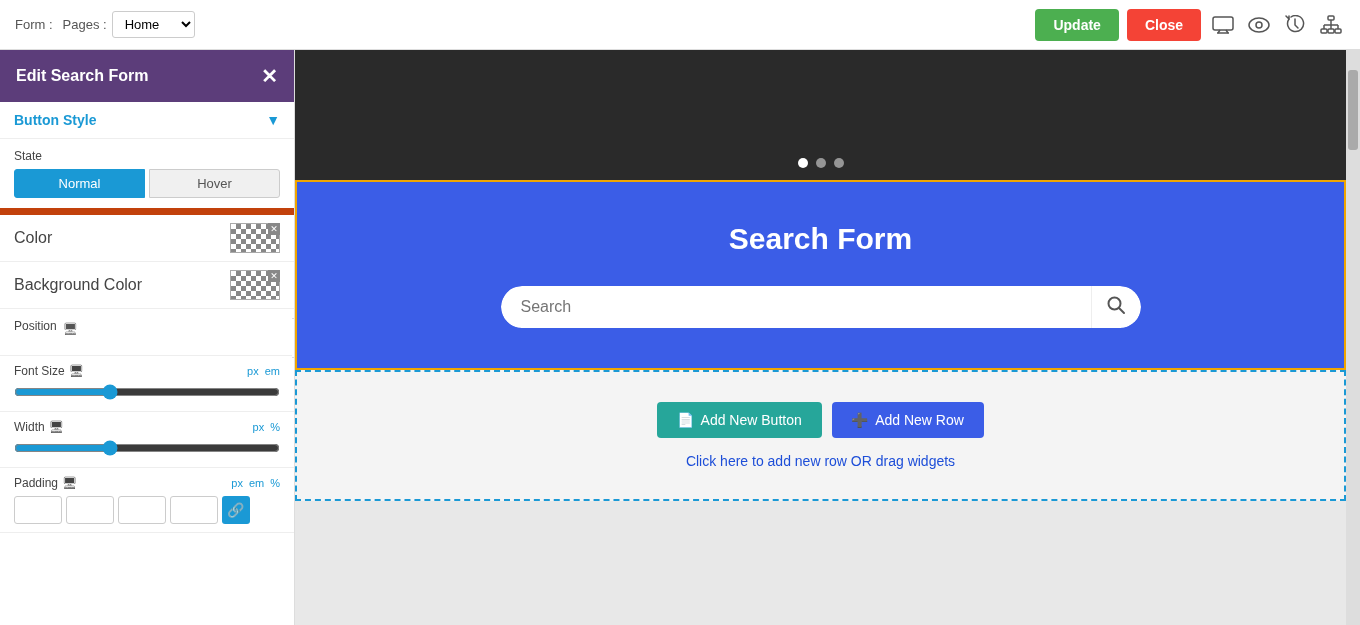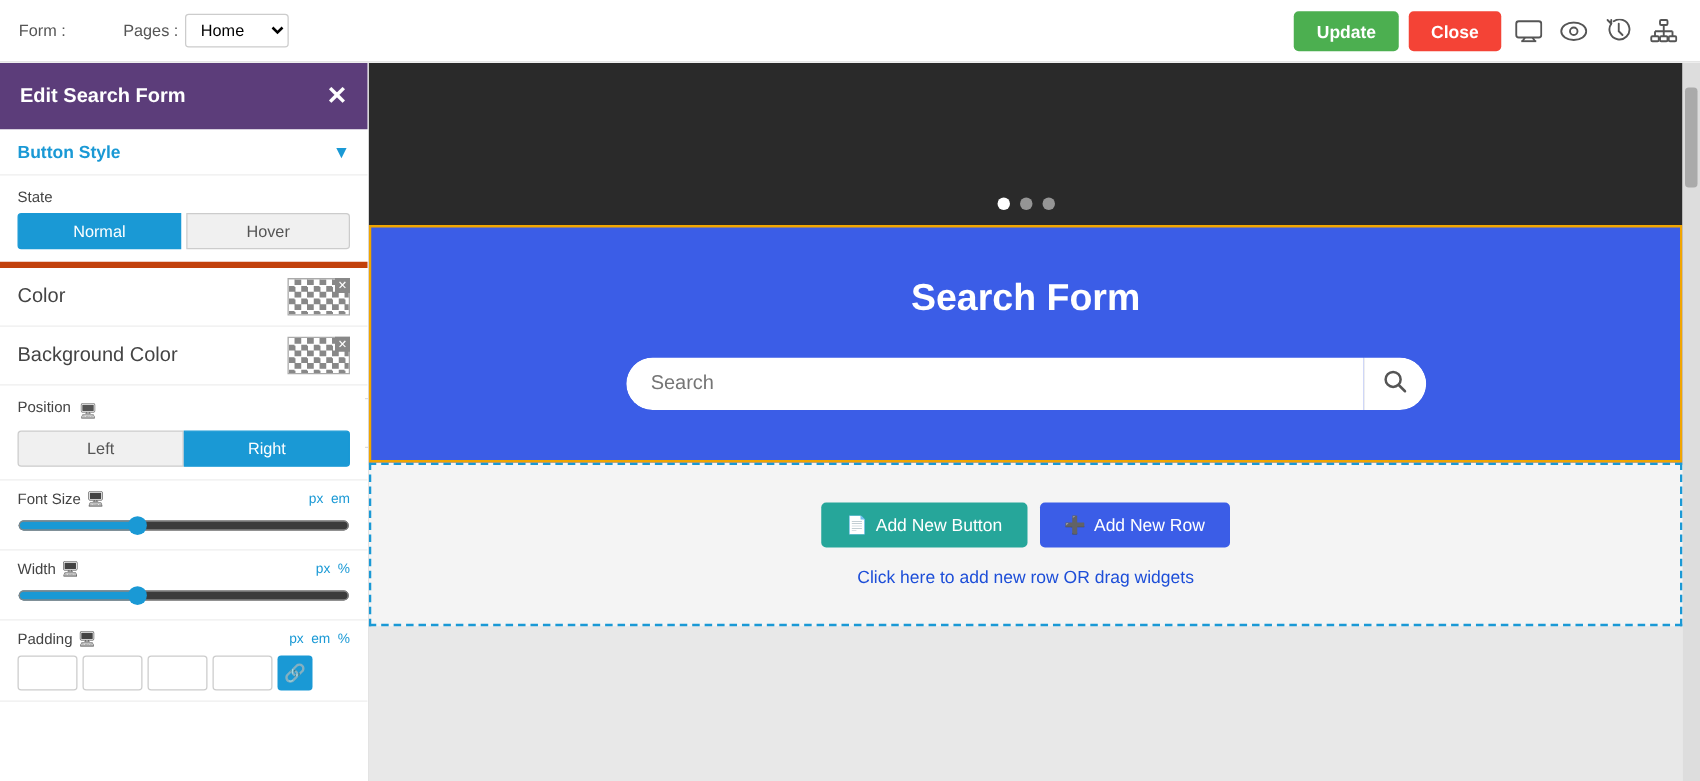--- a/index.html
+++ b/index.html
@@ -6,21 +6,21 @@
     body { font-family: Arial, sans-serif; font-size: 13px; background: #f0f0f0; overflow: hidden; width: 1360px; height: 625px; }
 
     
     .top-bar {
       display: flex; align-items: center; height: 50px;
       background: #fff; border-bottom: 1px solid #ddd;
       padding: 0 15px; gap: 15px; position: fixed; top: 0; left: 0; right: 0; z-index: 100;
     }
     .top-bar-left { display: flex; align-items: center; gap: 10px; }
     .top-bar-label { color: #555; font-size: 13px; }
-    .top-bar-pages { display: flex; align-items: center; gap: 5px; margin-left: 36px; }
+    .top-bar-pages { display: flex; align-items: center; gap: 5px; }
     .top-bar-pages select { border: 1px solid #ccc; padding: 4px 8px; border-radius: 3px; font-size: 13px; background: #fff; }
     .top-bar-right { margin-left: auto; display: flex; align-items: center; gap: 8px; }
     .btn-update { background: #4caf50; color: #fff; border: none; padding: 8px 18px; border-radius: 4px; font-size: 14px; font-weight: bold; cursor: pointer; }
     .btn-close { background: #f44336; color: #fff; border: none; padding: 8px 18px; border-radius: 4px; font-size: 14px; font-weight: bold; cursor: pointer; }
     .top-icon { width: 28px; height: 28px; display: flex; align-items: center; justify-content: center; cursor: pointer; color: #555; font-size: 18px; }
 
     
     .layout { display: flex; margin-top: 50px; height: 575px; }
 
     
@@ -39,21 +39,21 @@
     .panel-header-close { color: #fff; font-size: 20px; cursor: pointer; }
 
     
     .section-dropdown {
       display: flex; align-items: center; justify-content: space-between;
       padding: 10px 14px; border-bottom: 1px solid #eee; cursor: pointer;
       color: #1a99d5; font-size: 14px; font-weight: bold;
     }
 
     
-    .prop-section { padding: 10px 14px; border-bottom: 5px solid #c2410c; }
+    .prop-section { padding: 10px 14px; border-bottom: 7px solid #c2410c; }
     .prop-label { font-size: 12px; color: #444; margin-bottom: 6px; }
     .state-buttons { display: flex; gap: 4px; }
     .state-btn { flex: 1; padding: 6px 0; text-align: center; font-size: 13px; border: 1px solid #ccc; cursor: pointer; background: #f0f0f0; color: #555; }
     .state-btn.active { background: #1a99d5; color: #fff; border-color: #1a99d5; }
     .state-btn:first-child { border-radius: 3px 0 0 3px; }
     .state-btn:last-child { border-radius: 0 3px 3px 0; }
 
     
     .color-row { display: flex; align-items: center; justify-content: space-between; padding: 8px 14px; border-bottom: 1px solid #eee; }
     .color-label { font-size: 16px; color: #444; }
@@ -245,24 +245,20 @@
           <div class="color-swatch-x">✕</div>
         </div>
       </div>
     </div>
 
     <div class="position-section">
       <div class="position-label-row">
         <span class="prop-label">Position</span>
         <span class="monitor-icon">🖥</span>
       </div>
-      <div class="position-buttons">
-        <button class="pos-btn">Left</button>
-        <button class="pos-btn active">Right</button>
-      </div>
     </div>
 
     <div class="slider-section">
       <div class="slider-label-row">
         <span class="slider-label">
           <span>Font Size</span>
           <span>🖥</span>
         </span>
         <div class="slider-units">
           <span>px</span>

